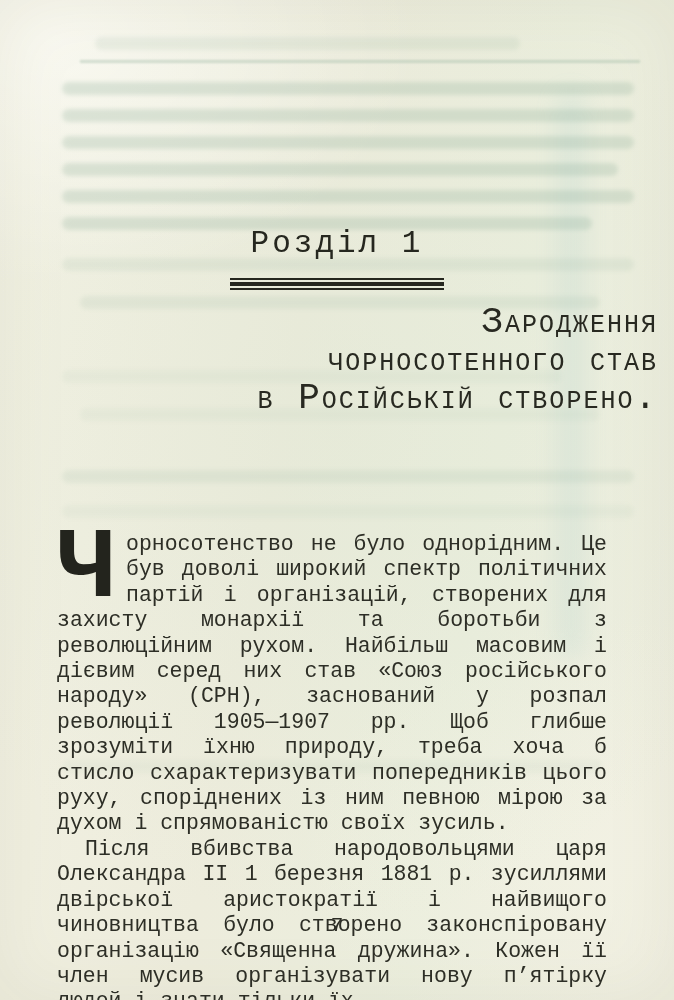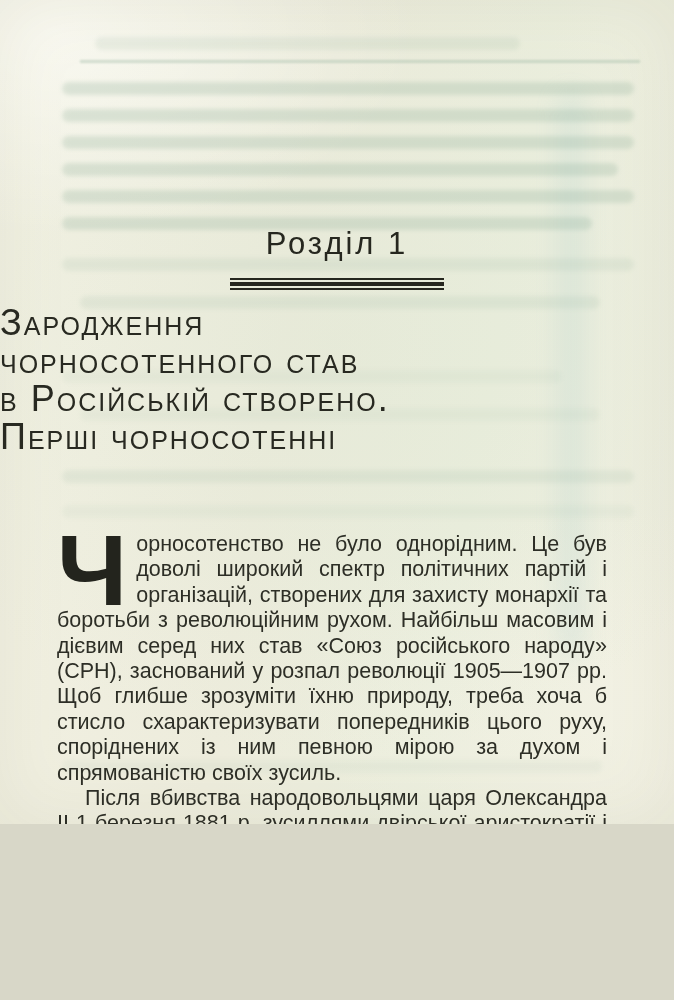--- a/index.html
+++ b/index.html
@@ -6,24 +6,24 @@
     margin: 0;
     padding: 0;
     width: 674px;
     height: 1000px;
     overflow: hidden;
     background: #d8d7c8;
   }
   .page {
     position: relative;
     width: 674px;
-    height: 824px;
+    height: 1000px;
     overflow: hidden;
     color: var(--ink, #2d2e26);
-    font-family: Liberation Sans, sans-serif;
+    font-family: Liberation Mono, monospace;
     background:
       radial-gradient(120% 55% at 8% 4%, rgba(255,255,252,0.55), rgba(255,255,252,0) 45%),
       radial-gradient(95% 70% at 50% 42%, rgba(213,227,206,0.28), rgba(213,227,206,0) 72%),
       radial-gradient(80% 40% at 92% 85%, rgba(245,243,230,0.5), rgba(245,243,230,0) 60%),
       linear-gradient(100deg, #f3f2e4 0%, #edecdc 42%, #ebeedd 68%, #f0efe1 100%);
     box-shadow: inset 0 0 70px rgba(125,125,92,0.10);
   }
 
   
   .showthrough { position: absolute; inset: 0; }
@@ -69,23 +69,23 @@
       #26271f 0 2px,
       transparent 2px 4.5px,
       #26271f 4.5px 8px,
       transparent 8px 10px,
       #26271f 10px 12px
     );
   }
 
   .chapter-title {
     position: absolute;
-    top: 304px; left: 0; right: 6px;
+    top: 304px; left: 0; right: 16px;
     margin: 0;
-    text-align: left;
+    text-align: right;
     font-variant: small-caps;
     font-weight: 500;
     font-size: 36px;
     line-height: 38px;
     letter-spacing: 2px;
     color: #282921;
   }
 
   .body-text {
     position: absolute;
@@ -144,21 +144,20 @@
   <div class="content">
 
     <h2 class="chapter-heading">Розділ 1</h2>
 
     <div class="chapter-rule"></div>
 
     <h1 class="chapter-title">
       <div>Зародження</div>
       <div>чорносотенного став</div>
       <div>в Російській створено.</div>
-      <div>Перші чорносотенні</div>
     </h1>
 
     <div class="body-text">
       <p class="para-1"><span class="dropcap">Ч</span><span>орносотенство не було однорідним. Це був доволі широкий спектр політичних партій і організацій, створених для захисту монархії та боротьби з революційним рухом. Найбільш масовим і дієвим серед них став «Союз російського народу» (СРН), заснований у розпал революції 1905—1907 рр. Щоб глибше зрозуміти їхню природу, треба хоча б стисло схарактеризувати попередників цього руху, споріднених із ним певною мірою за духом і спрямованістю своїх зусиль.</span></p>
       <p class="para-2">Після вбивства народовольцями царя Олександра II 1 березня 1881 р. зусиллями двірської аристократії і найвищого чиновництва було створено законспіровану організацію «Священна дружина». Кожен її член мусив організувати нову п’ятірку людей і знати тільки їх.</p>
     </div>
 
     <div class="page-number">7</div>
 
   </div>

